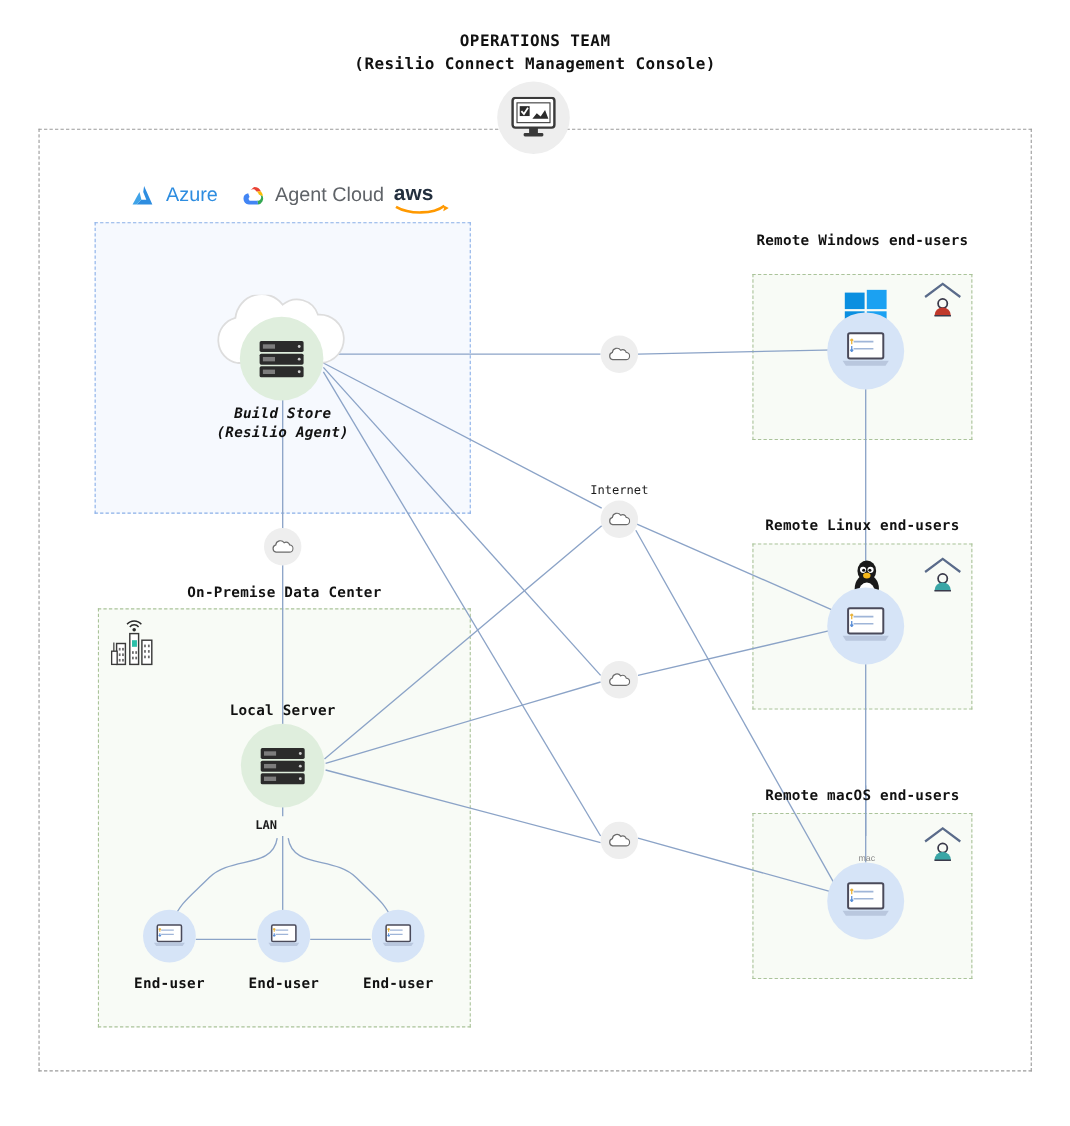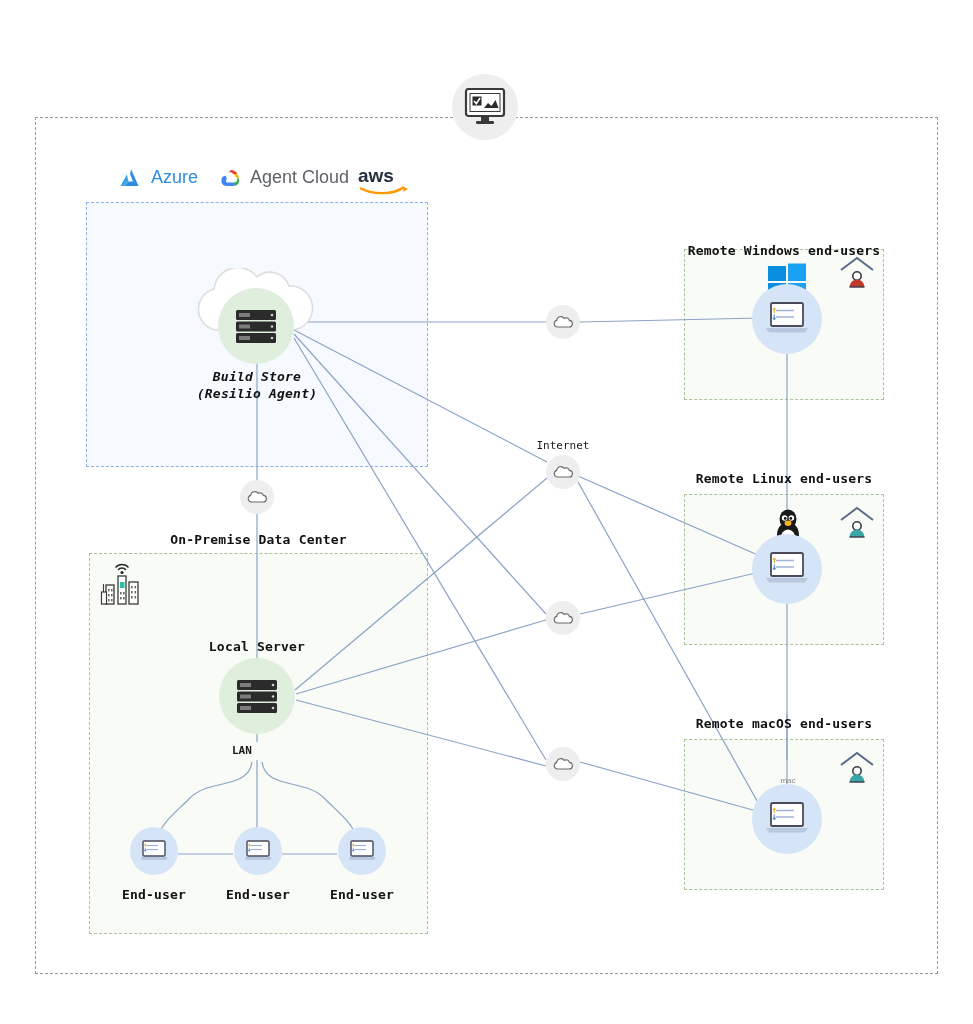--- a/index.html
+++ b/index.html
@@ -13,21 +13,21 @@
   #cloud-region{left:86px;top:202px;width:342px;height:265px;
                 border:1px dashed #8ab0e8;background:#f6f9fe;box-sizing:border-box;}
   #onprem-box{left:89px;top:553px;width:339px;height:381px;
               border:1px dashed #aac39a;background:#f8fbf6;box-sizing:border-box;}
   .remote-box{border:1px dashed #aac39a;background:#f8fbf6;box-sizing:border-box;}
   #rbox-win{left:684px;top:249px;width:200px;height:151px;}
   #rbox-lin{left:684px;top:494px;width:200px;height:151px;}
   #rbox-mac{left:684px;top:739px;width:200px;height:151px;}
   .box-label{font-size:13px;font-weight:700;color:#111;text-align:center;letter-spacing:.2px;}
   #lbl-onprem{left:89px;top:532px;width:339px;}
-  #lbl-win{left:664px;top:212px;width:240px;margin-top:31px;}
+  #lbl-win{left:664px;top:212px;width:240px;}
   #lbl-lin{left:664px;top:471px;width:240px;}
   #lbl-mac{left:664px;top:716px;width:240px;}
   .node-label{font-size:13px;font-weight:700;color:#111;text-align:center;
               line-height:17px;letter-spacing:.2px;}
   #lbl-buildstore{left:157px;top:368px;width:200px;font-style:italic;}
   #lbl-localserver{left:157px;top:638px;width:200px;}
   #lbl-internet{left:513px;top:439px;width:100px;font-size:11px;font-weight:400;text-align:center;}
   #lbl-lan{left:232px;top:744px;width:80px;font-size:11px;font-weight:700;}
   .eu-label{font-size:13px;font-weight:700;color:#111;text-align:center;letter-spacing:.2px;}
   #eu1-lbl{left:104px;top:887px;width:100px;}
@@ -39,20 +39,22 @@
   #mon-circle{left:452px;top:74px;width:66px;height:66px;border-radius:50%;background:#eeeeee;}
   .gcircle{border-radius:50%;background:#dfeedd;}
   .bcircle{border-radius:50%;background:#d6e4f7;}
   .ccircle{border-radius:50%;background:#eeeeee;}
   #logos{left:110px;top:164px;width:320px;height:34px;}
 </style>
 </head>
 <body>
 
 <div class="abs" id="title">
+  <div>OPERATIONS TEAM</div>
+  <div>(Resilio Connect Management Console)</div>
 </div>
 
 <div class="abs" id="outer-box"></div>
 
 <div class="abs" id="cloud-region"></div>
 <div class="abs" id="onprem-box"></div>
 <div class="abs remote-box" id="rbox-win"></div>
 <div class="abs remote-box" id="rbox-lin"></div>
 <div class="abs remote-box" id="rbox-mac"></div>
 

